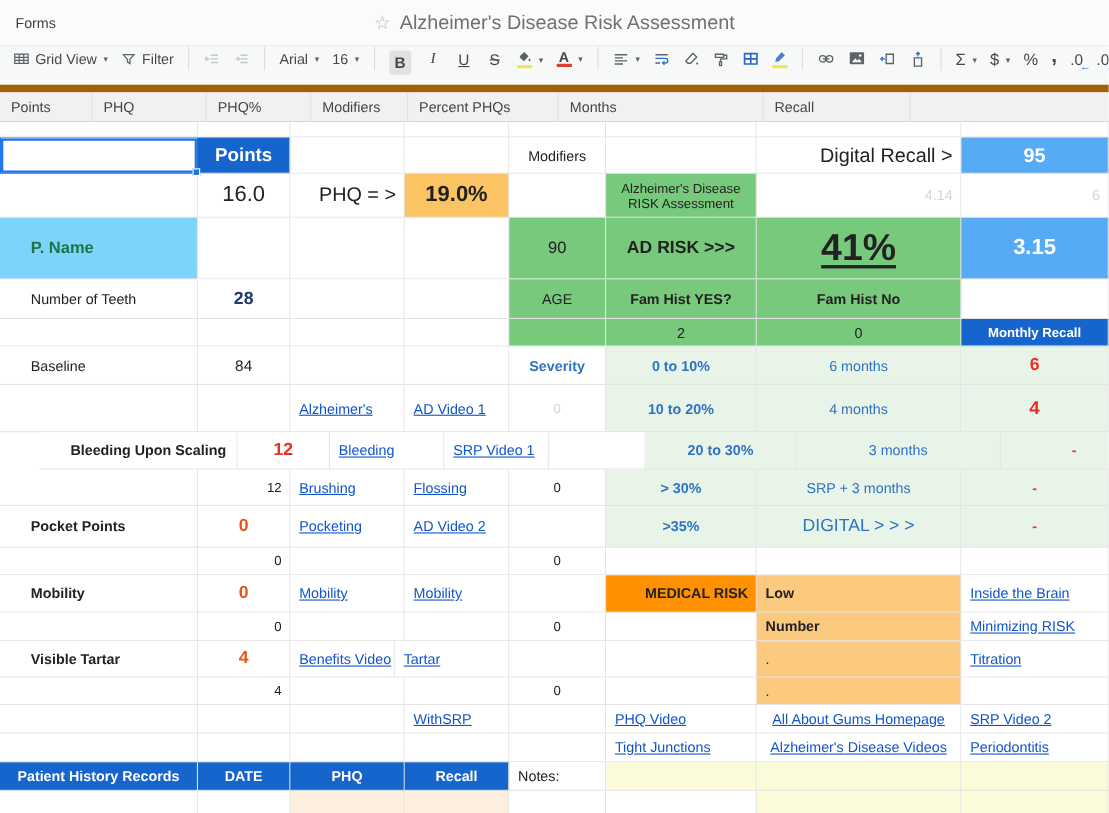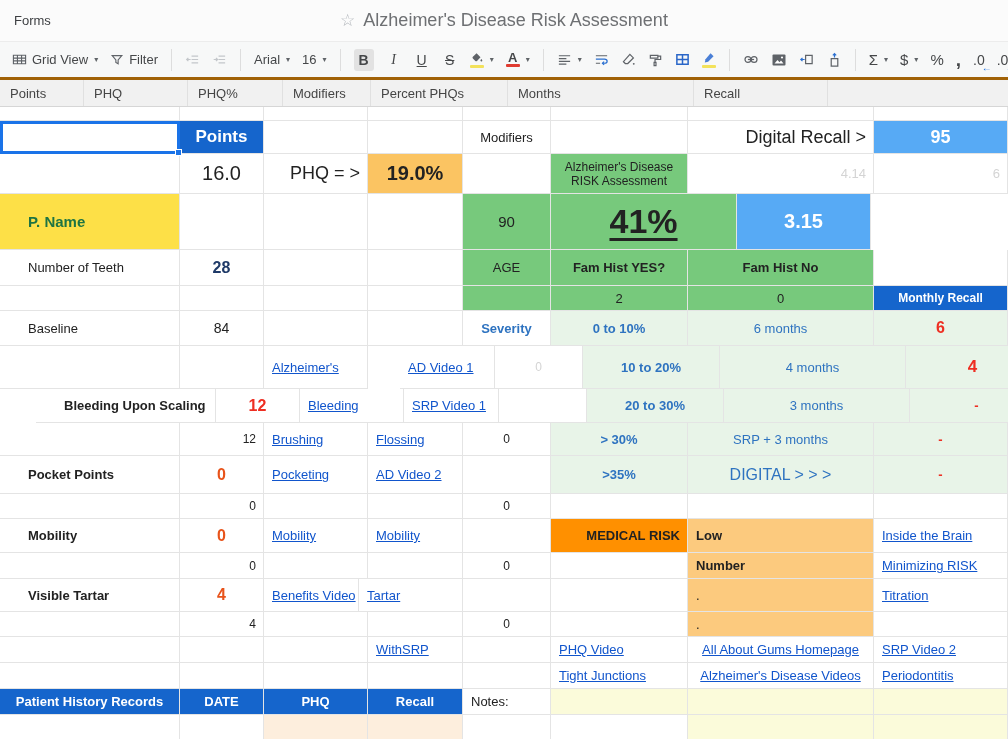--- a/index.html
+++ b/index.html
@@ -5,22 +5,22 @@
   html,body{margin:0;padding:0;width:1008px;height:739px;overflow:hidden;
     font-family:"Liberation Sans","DejaVu Sans",sans-serif;background:#fff;}
   
   .topbar{position:relative;height:41px;background:#fbfbfb;border-bottom:1px solid #ececec;}
   .nav-forms{position:absolute;left:14px;top:13px;font-size:13px;color:#3d3f42;cursor:pointer;}
   .titlewrap{position:absolute;left:50%;top:0;transform:translateX(-50%);height:41px;
     display:flex;align-items:center;gap:8px;white-space:nowrap;}
   .star{font-size:17px;color:#b4b8bd;cursor:pointer;}
   .doc-title{font-size:18px;color:#6e7073;}
   
-  .toolbar{height:35px;background:#f7f8f8;border-bottom:3px solid #a16207;display:flex;
-    align-items:center;padding:0 6px;overflow:hidden;white-space:nowrap;}
+  .toolbar{height:35px;background:#f7f8f8;border-bottom:7px solid #a16207;display:flex;
+    align-items:flex-start;padding:0 6px;overflow:hidden;white-space:nowrap;}
   .tbtn{display:inline-flex;align-items:center;gap:5px;padding:4px 5px;margin:0 1px;
     font-size:13px;color:#454749;border-radius:3px;cursor:pointer;flex:none;}
   .tbtn svg{display:block;}
   .caret{font-size:8px;color:#606468;margin-left:1px;}
   .divider{width:1px;height:22px;background:#ddd;margin:0 7px;flex:none;}
   .fmt{font-size:14px;color:#454749;width:16px;text-align:center;}
   .fmt.b{font-weight:bold;background:#e2e2e2;border-radius:3px;padding:3px 5px;width:auto;}
   .fmt.i{font-style:italic;font-family:"Liberation Serif",serif;}
   .fmt.u{text-decoration:underline;}
   .fmt.s{text-decoration:line-through;}
@@ -49,21 +49,21 @@
   .indent{padding-left:28px;}
   .bold{font-weight:bold;}
   .wrap{white-space:normal;text-align:center;line-height:14px;justify-content:center;}
   .fs12{font-size:12px;} .fs14{font-size:14px;} .fs15{font-size:15px;} .fs16{font-size:16px;}
   .fs17{font-size:17px;} .fs18{font-size:18px;} .fs20{font-size:20px;} .fs34{font-size:34px;}
   .white{color:#fff;} .grayTxt{color:#d4d4d4;} .navy{color:#1f3a68;} .red{color:#ee2e22;}
   .redOr{color:#e8531a;} .blueTxt{color:#2e73c0;} .greenTxt{color:#1e7443;}
   .bgBlue{background:#1565cc;} .bgLtBlue{background:#57aaf5;}
   .bgGreen{background:#77c97c;} .bgLtGreen{background:#e8f4e8;}
   .bgOrange{background:#ff9000;} .bgLtOrange{background:#fcca7e;} .bgAmber{background:#fbc462;}
-  .bgYellow{background:#fbfbda;} .bgPeach{background:#fdeedd;} .bgGray{background:#fde047;}
+  .bgYellow{background:#fbfbda;} .bgPeach{background:#fdeedd;} .bgGray{background:#7dd3fc;}
   .und{text-decoration:underline;text-underline-offset:5px;text-decoration-thickness:3px;}
   .link{color:#1155cc;text-decoration:underline;cursor:pointer;}
   .selCell{position:relative;z-index:3;overflow:visible;box-shadow:inset 0 0 0 2px #1a73e8;
     border:1px solid #1a73e8;}
   .selCell::after{content:"";position:absolute;right:-3px;bottom:-3px;width:5px;height:5px;
     background:#1a73e8;border:1px solid #fff;}
 </style>
 </head>
 <body>
 
@@ -288,20 +288,21 @@
       <div class="c bgGreen fs12 wrap" style="width: 137px; height: 40px;">Alzheimer's Disease RISK Assessment</div>
       <div class="c R grayTxt" style="width: 186px; height: 40px;">4.14</div>
       <div class="c R grayTxt" style="width: 134px; height: 40px;">6</div>
     </div>
     <div class="r" style="height: 56px;">
       <div class="c bgGray greenTxt bold fs15 indent" style="width: 180px; height: 56px;">P. Name</div>
       <div class="c" style="width: 84px; height: 56px;"></div>
       <div class="c" style="width: 104px; height: 56px;"></div>
       <div class="c" style="width: 95px; height: 56px;"></div>
       <div class="c bgGreen C fs15" style="width: 88px; height: 56px;">90</div>
+      <div class="c bgGreen bold fs16 C" style="width: 137px; height: 56px;">AD RISK &gt;&gt;&gt;</div>
       <div class="c bgGreen bold fs34 und C" style="width: 186px; height: 56px;">41%</div>
       <div class="c bgLtBlue white bold fs20 C" style="width: 134px; height: 56px;">3.15</div>
     </div>
     <div class="r" style="height: 36px;">
       <div class="c indent" style="width: 180px; height: 36px;">Number of Teeth</div>
       <div class="c navy bold fs16 C" style="width: 84px; height: 36px;">28</div>
       <div class="c" style="width: 104px; height: 36px;"></div>
       <div class="c" style="width: 95px; height: 36px;"></div>
       <div class="c bgGreen C" style="width: 88px; height: 36px;">AGE</div>
       <div class="c bgGreen bold C" style="width: 137px; height: 36px;">Fam Hist YES?</div>
@@ -325,21 +326,21 @@
       <div class="c" style="width: 95px; height: 35px;"></div>
       <div class="c blueTxt bold C" style="width: 88px; height: 35px;">Severity</div>
       <div class="c bgLtGreen blueTxt bold C" style="width: 137px; height: 35px;">0 to 10%</div>
       <div class="c bgLtGreen blueTxt C" style="width: 186px; height: 35px;">6 months</div>
       <div class="c bgLtGreen red bold fs16 C" style="width: 134px; height: 35px;">6</div>
     </div>
     <div class="r" style="height: 43px;">
       <div class="c" style="width: 180px; height: 43px;"></div>
       <div class="c" style="width: 84px; height: 43px;"></div>
       <div class="c link" style="width: 104px; height: 43px;">Alzheimer's</div>
-      <div class="c link" style="width: 95px; height: 43px; margin-left: 32px;">AD Video 1</div>
+      <div class="c link" style="width: 95px; height: 43px;">AD Video 1</div>
       <div class="c grayTxt fs12 C" style="width: 88px; height: 43px;">0</div>
       <div class="c bgLtGreen blueTxt bold C" style="width: 137px; height: 43px;">10 to 20%</div>
       <div class="c bgLtGreen blueTxt C" style="width: 186px; height: 43px;">4 months</div>
       <div class="c bgLtGreen red bold fs17 C" style="width: 134px; height: 43px;">4</div>
     </div>
     <div class="r" style="height: 34px; padding-left: 36px;">
       <div class="c bold indent" style="width: 180px; height: 34px;">Bleeding Upon Scaling</div>
       <div class="c red bold fs16 C" style="width: 84px; height: 34px;">12</div>
       <div class="c link" style="width: 104px; height: 34px;">Bleeding</div>
       <div class="c link" style="width: 95px; height: 34px;">SRP Video 1</div>

